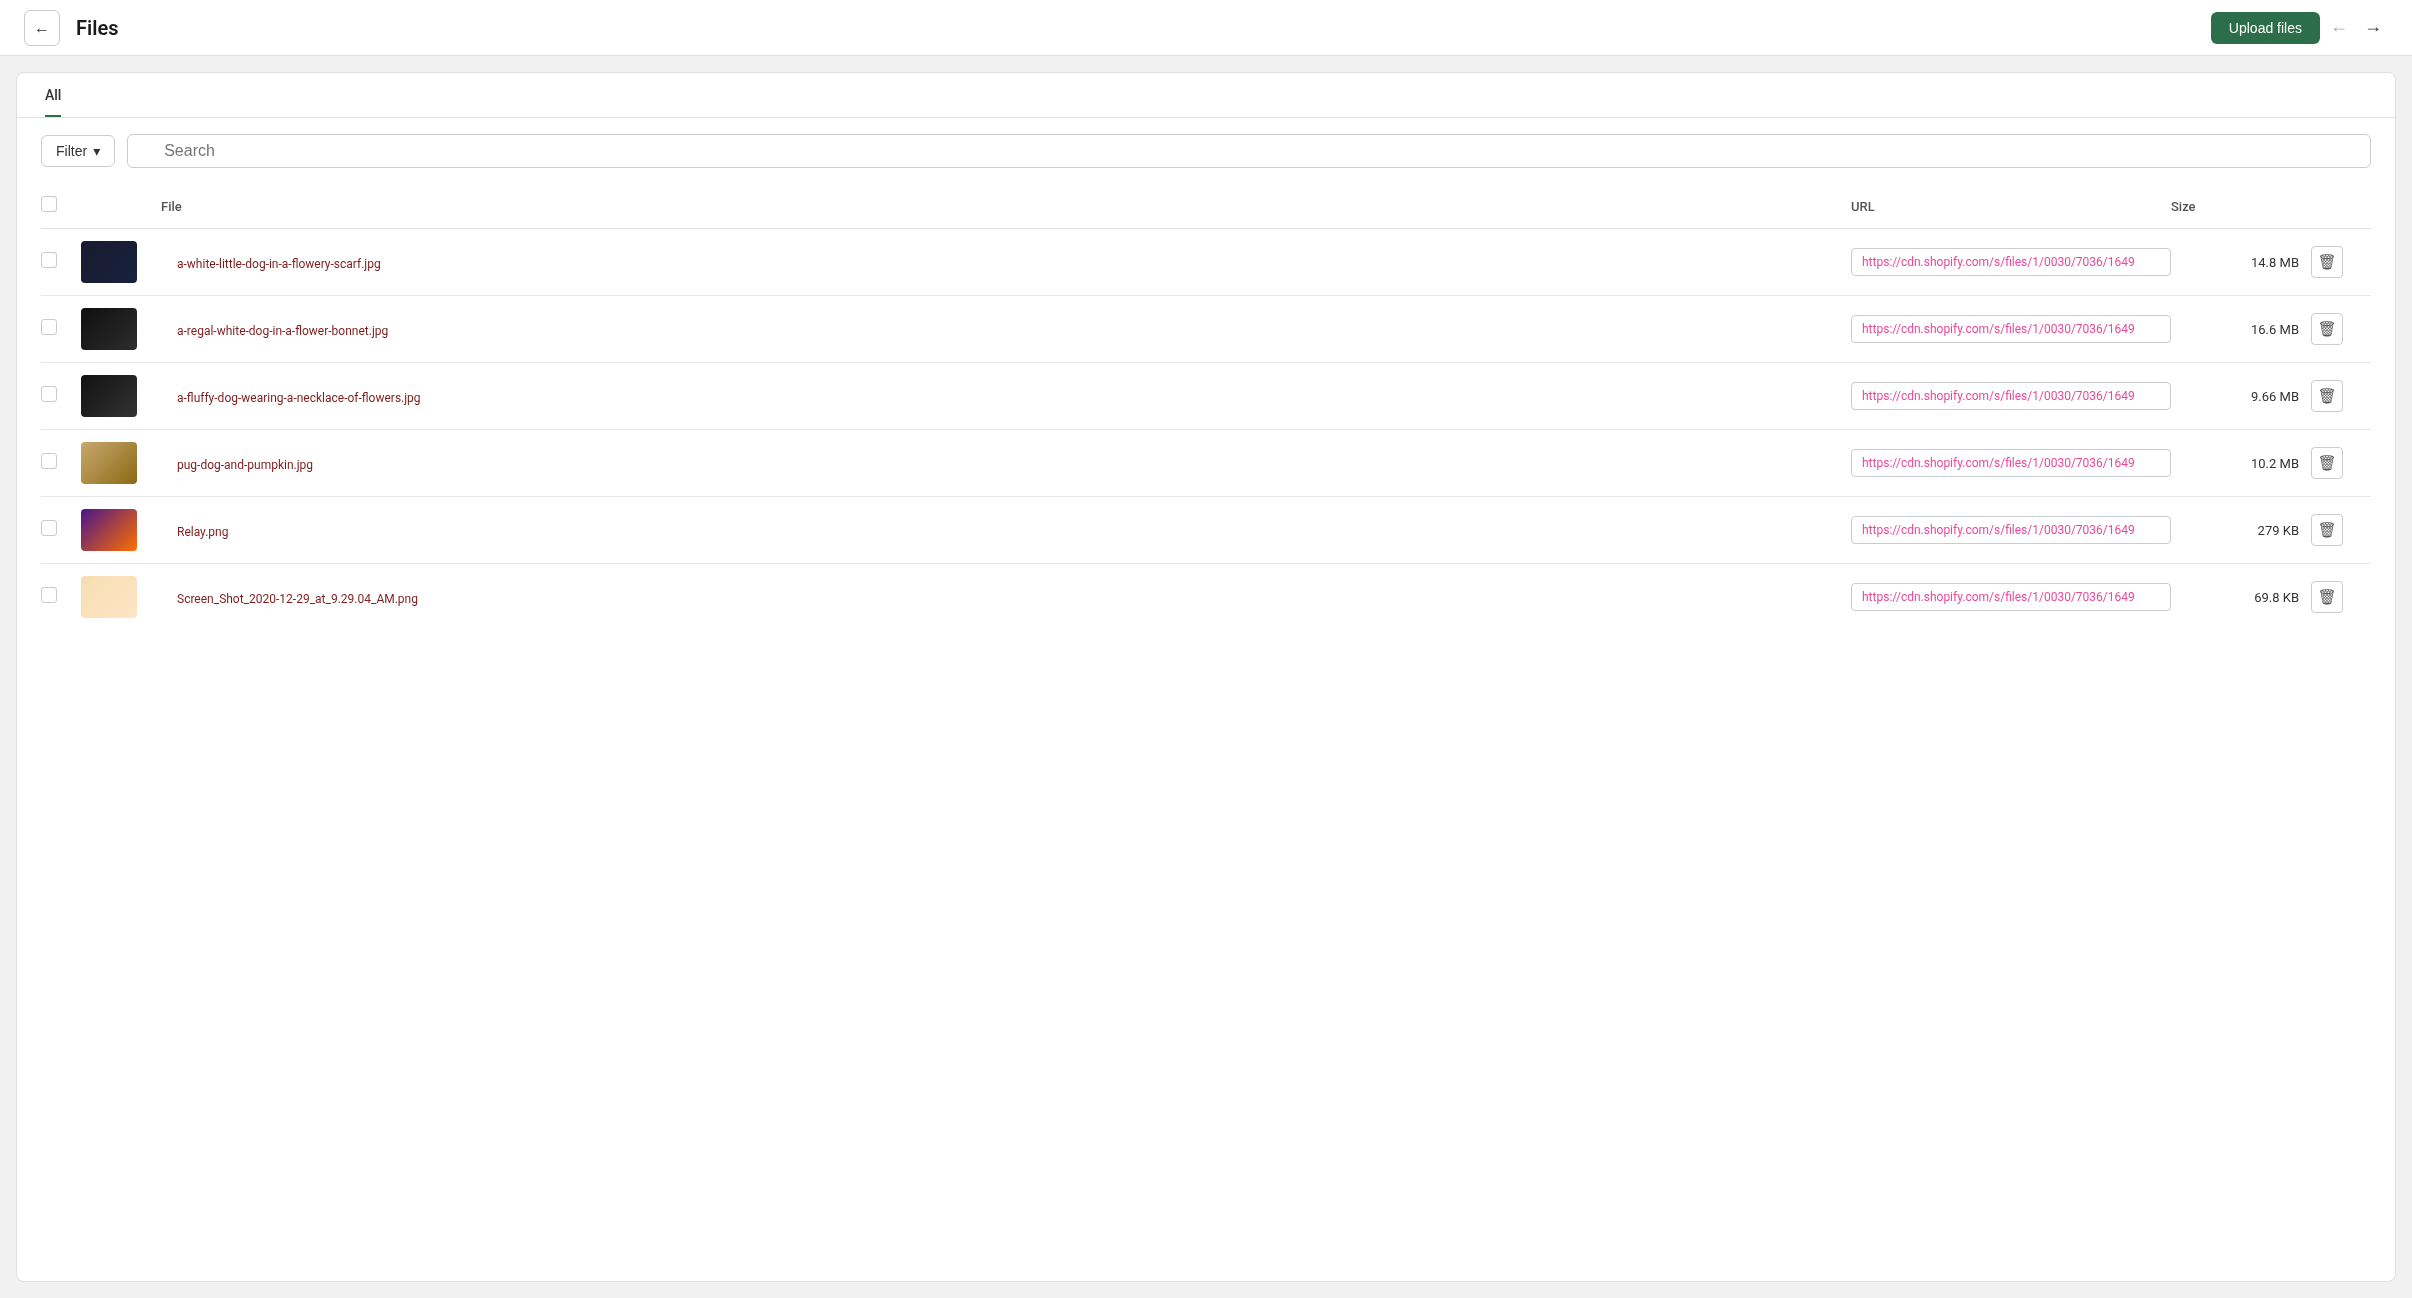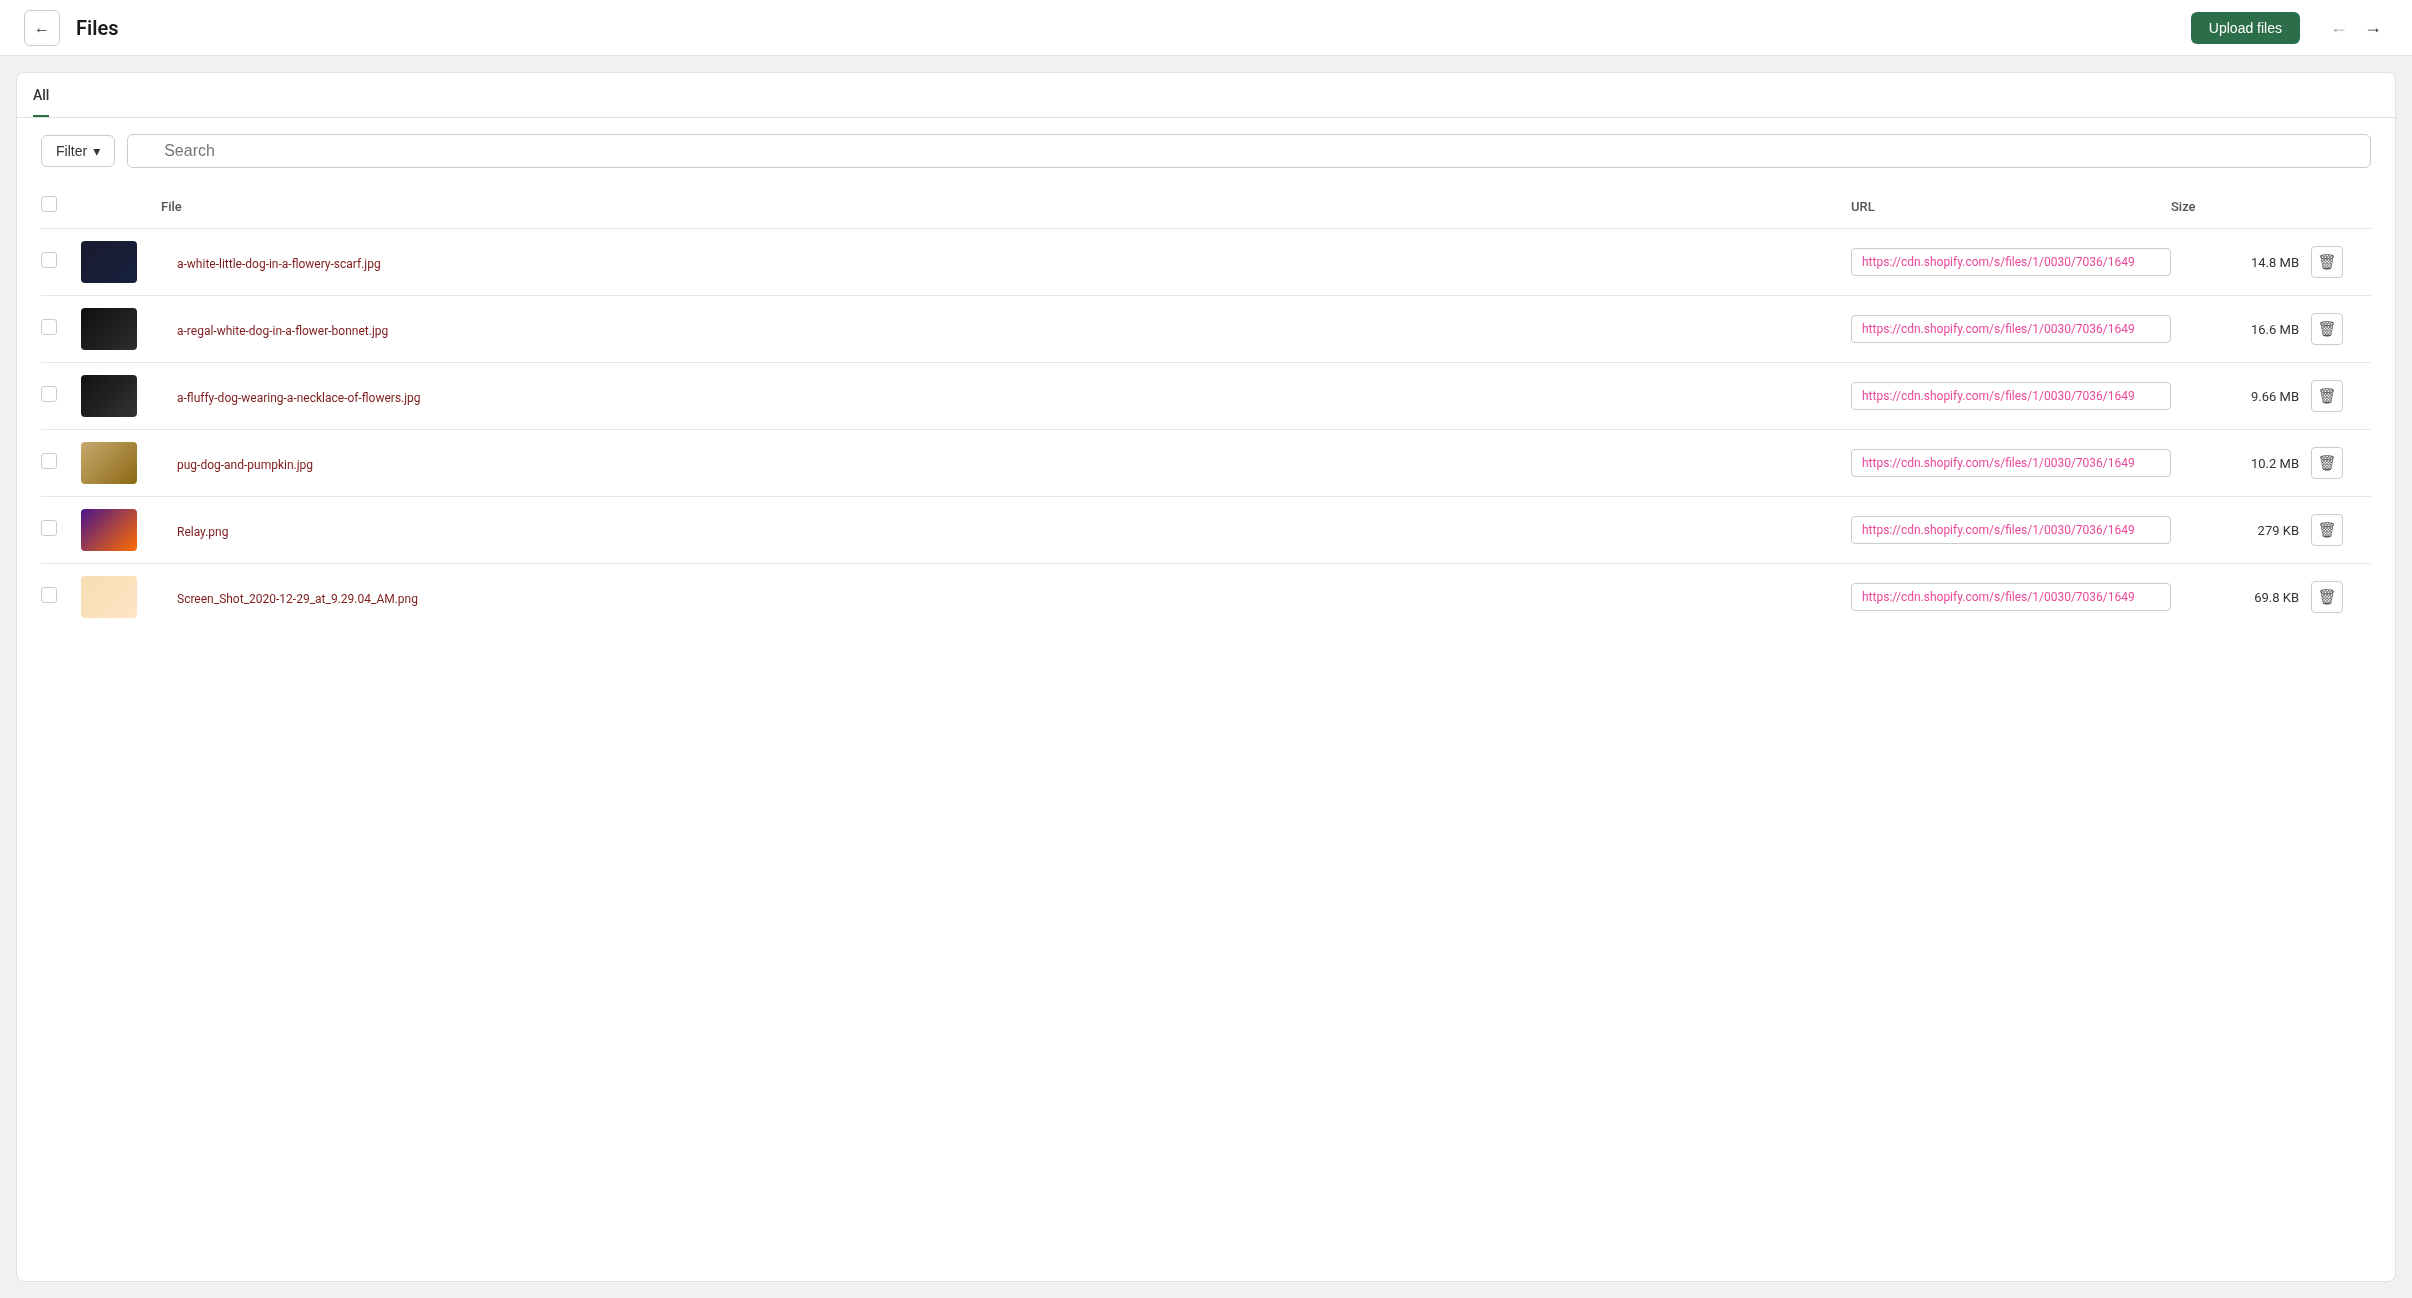--- a/index.html
+++ b/index.html
@@ -42,22 +42,22 @@
     }
 
     .page-title {
       font-size: 20px;
       font-weight: 600;
       color: #1a1a1a;
     }
 
     .top-bar-right {
       display: flex;
-      align-items: center;
-      gap: 24px;
+      align-items: flex-start;
+      gap: 4px;
     }
 
     .upload-btn {
       background: #2c6e49;
       color: #fff;
       border: none;
       border-radius: 6px;
       padding: 8px 18px;
       font-size: 14px;
       font-weight: 500;
@@ -85,21 +85,21 @@
 
     .main-content {
       background: #fff;
       margin: 16px;
       border-radius: 8px;
       border: 1px solid #e0e0e0;
       flex: 1;
     }
 
     .tabs-bar {
-      padding: 0 16px;
+      padding: 0 28px;
       border-bottom: 1px solid #e0e0e0;
       display: flex;
     }
 
     .tab {
       padding: 14px 0 12px;
       margin-right: 20px;
       font-size: 14px;
       color: #333;
       cursor: pointer;

